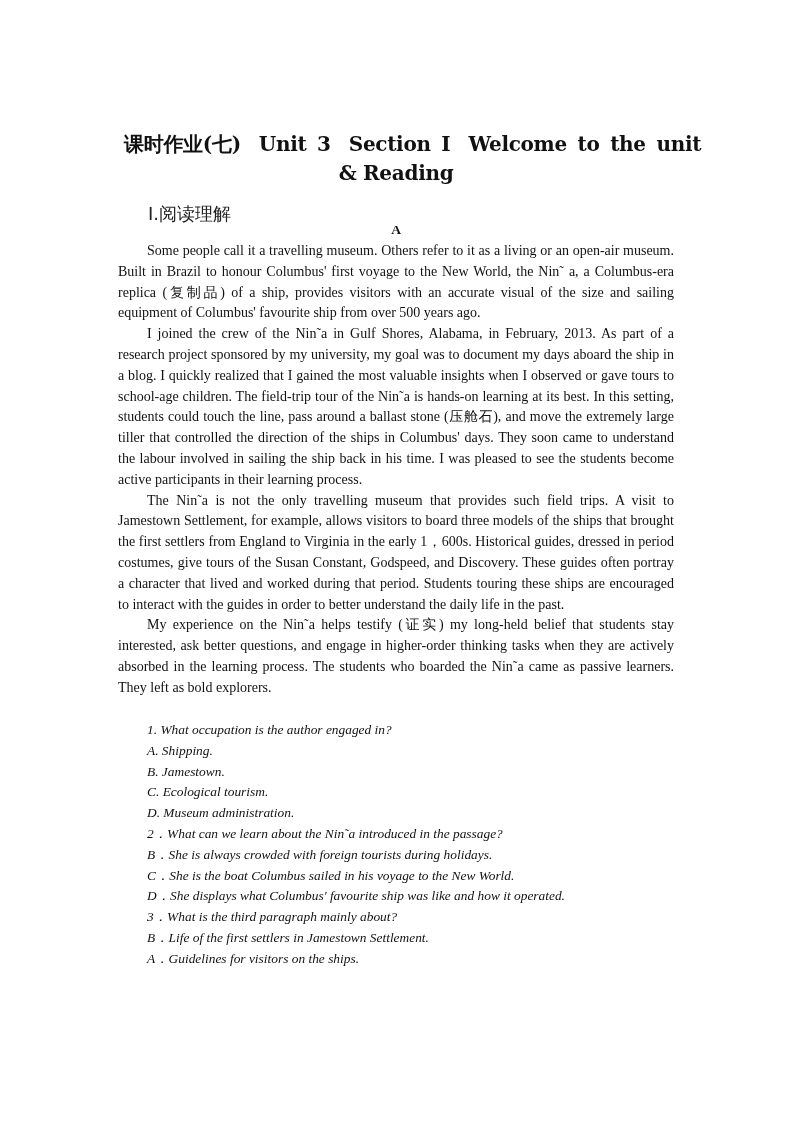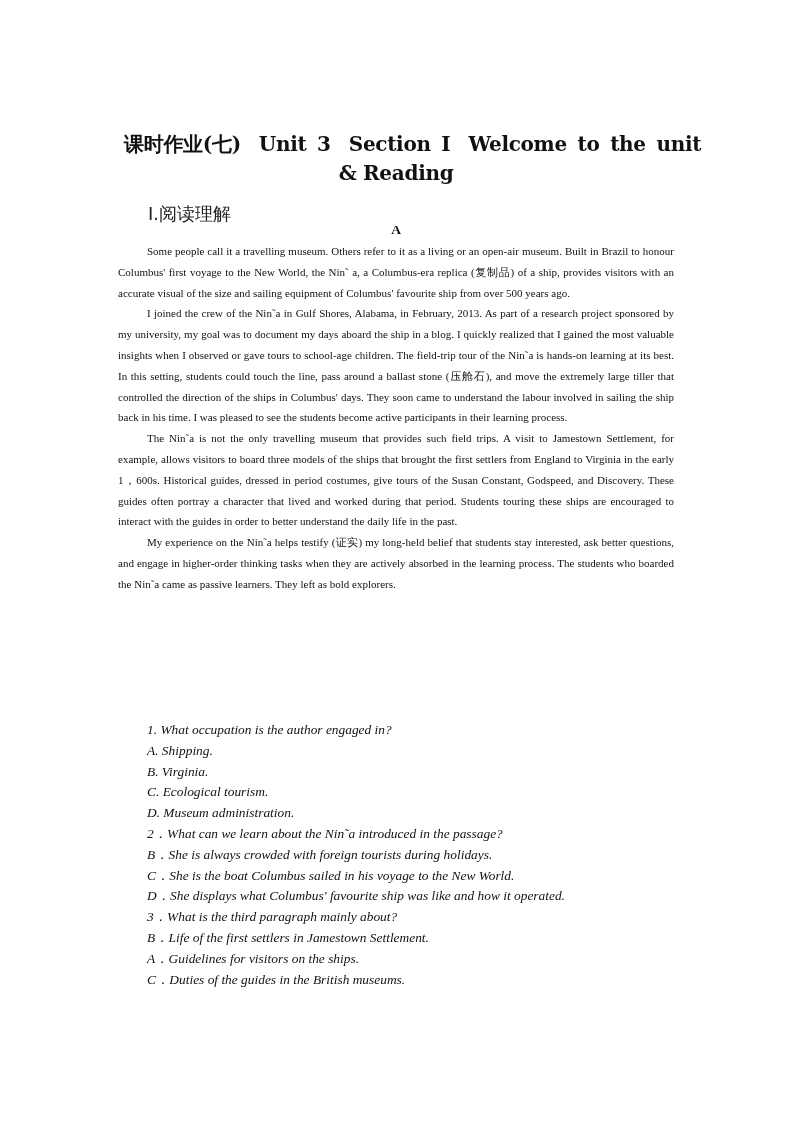--- a/index.html
+++ b/index.html
@@ -59,21 +59,21 @@
       font-family: "Liberation Serif", "DejaVu Serif", serif;
       font-weight: bold;
       font-size: 13.5px;
     }
     .body-text {
       position: absolute;
       left: 0;
       top: 241px;
       width: 556px;
       font-family: "Liberation Serif", "DejaVu Serif", serif;
-      font-size: 11px;
+      font-size: 14px;
       line-height: 20.8px;
       text-align: justify;
     }
     .body-text p {
       margin: 0;
       text-indent: 29px;
     }
     .questions {
       position: absolute;
       left: 29px;
@@ -106,31 +106,30 @@
     <p>Some people call it a travelling museum. Others refer to it as a living or an open-air museum. Built in Brazil to honour Columbus' first voyage to the New World, the Nin˜ a, a Columbus-era replica (复制品) of a ship, provides visitors with an accurate visual of the size and sailing equipment of Columbus' favourite ship from over 500 years ago.</p>
     <p>I joined the crew of the Nin˜a in Gulf Shores, Alabama, in February, 2013. As part of a research project sponsored by my university, my goal was to document my days aboard the ship in a blog. I quickly realized that I gained the most valuable insights when I observed or gave tours to school-age children.   The field-trip tour of the Nin˜a is hands-on learning at its best. In this setting, students could touch the line, pass around a ballast stone (压舱石), and move the extremely large tiller that controlled the direction of the ships   in   Columbus'   days.   They soon   came   to understand the labour involved in sailing the ship back in his time. I was pleased to see the students become active participants in their learning process.</p>
     <p>The Nin˜a is not the only travelling museum that provides   such   field   trips.   A   visit to   Jamestown Settlement, for example, allows visitors to board three models of the ships that brought the first settlers from England to Virginia in the early 1，600s.   Historical guides, dressed in period costumes, give tours of the Susan Constant,   Godspeed,   and Discovery.   These guides often portray a character that lived and worked during that period.   Students touring these ships are encouraged to interact with the guides in order to better understand the daily life in the past.</p>
     <p>My experience on the Nin˜a helps testify (证实) my long-held belief that students stay interested, ask better questions, and engage in higher-order thinking tasks when they are actively absorbed in the learning process. The students who boarded the Nin˜a came as passive learners. They left as bold explorers.</p>
   </div>
 
   <div class="questions">
     <div>
       <p class="question">1. What occupation is the author engaged in?</p>
       <p class="option">A. Shipping.</p>
-      <p class="option">B. Virginia.</p>
+      <p class="option">B. Jamestown.</p>
       <p class="option">C. Ecological tourism.</p>
       <p class="option">D. Museum administration.</p>
     </div>
     <div>
       <p class="question">2．What can we learn about the Nin˜a introduced in the passage?</p>
       <p class="option">B．She is always crowded with foreign tourists during holidays.</p>
       <p class="option">C．She is the boat Columbus sailed in his voyage to the New World.</p>
       <p class="option">D．She displays what Columbus' favourite ship was like and how it operated.</p>
     </div>
     <div>
       <p class="question">3．What is the third paragraph mainly about?</p>
       <p class="option">B．Life of the first settlers in Jamestown Settlement.</p>
       <p class="option">A．Guidelines for visitors on the ships.</p>
-      <p class="option">C．Duties of the guides in the British museums.</p>
     </div>
   </div>
 
 </div>
 
 </body></html>

